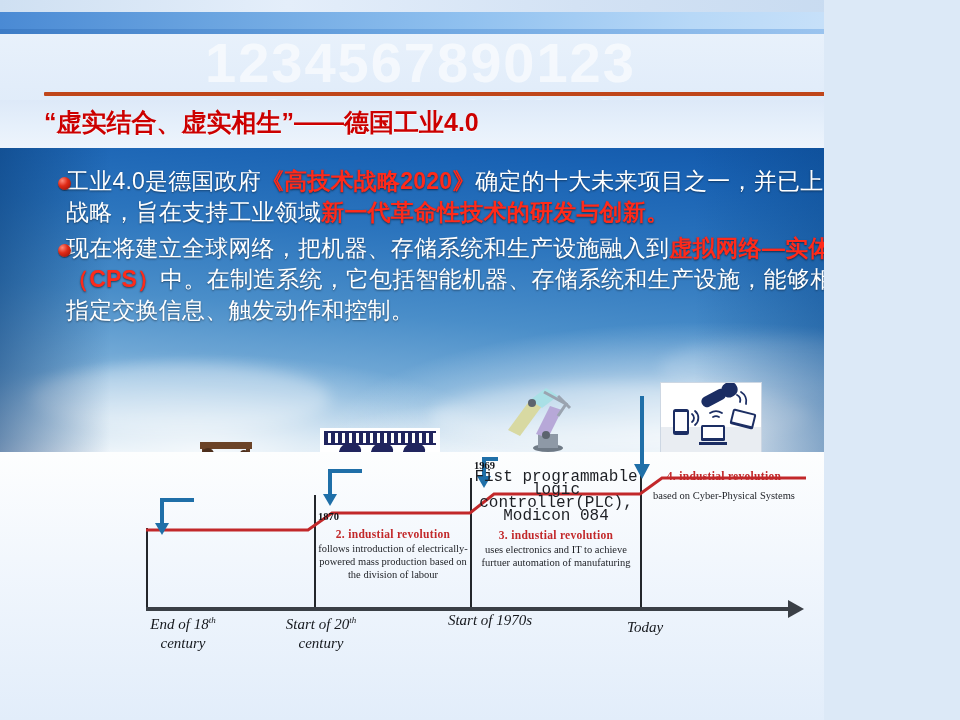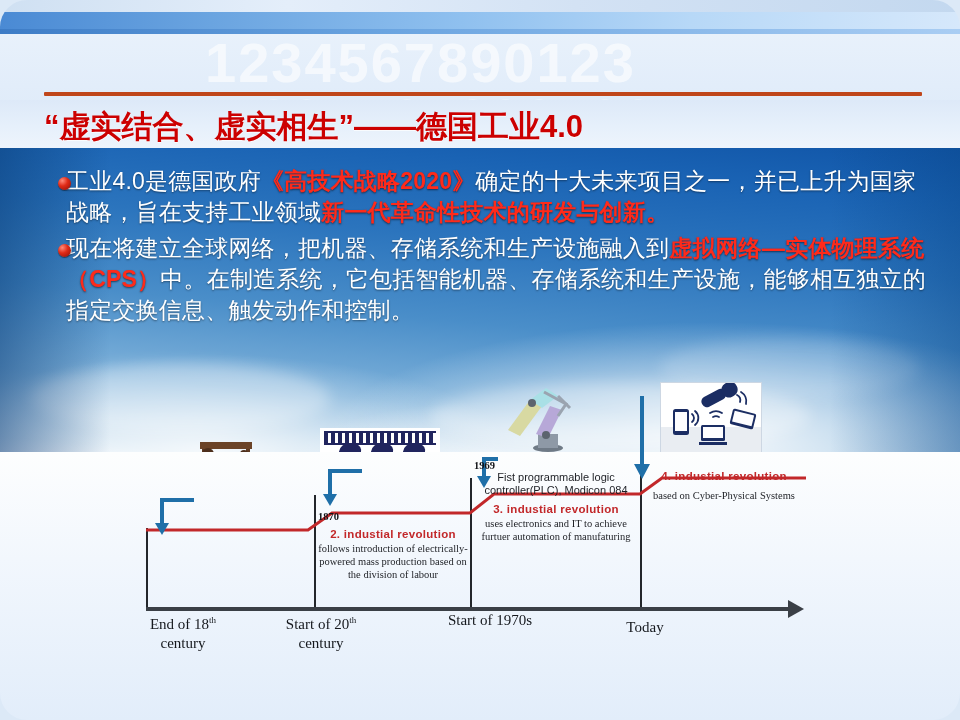--- a/index.html
+++ b/index.html
@@ -3,21 +3,21 @@
 <meta charset="utf-8">
 <title>虚实结合：智能制造系统</title>
 <style>
   html,body{margin:0;padding:0;}
   body{
     width:960px;height:720px;overflow:hidden;
     font-family:"Liberation Sans","DejaVu Sans",sans-serif;
     background:#dce9f7;
     position:relative;
   }
-  #slide{position:absolute;inset:0;width:960px;height:720px;overflow:hidden;border-radius:27px;}
+  #slide{position:absolute;inset:0;width:824px;height:720px;overflow:hidden;}
 
   
   .top-strip{position:absolute;left:0;top:0;width:960px;height:12px;
     background:linear-gradient(90deg,#cfe0f2 0%,#e4eefa 30%,#d3e2f4 60%,#c3d8ef 100%);}
   .top-band{position:absolute;left:0;top:12px;width:960px;height:20px;
     background:linear-gradient(90deg,#4a8ad4 0%,#6aa4e0 22%,#8fc0ef 48%,#b7d8f7 72%,#d6e8fb 100%);}
   .top-band2{position:absolute;left:0;top:29px;width:960px;height:5px;
     background:linear-gradient(90deg,#3d7cc6 0%,#6aa4e0 40%,#a9cdf3 100%);}
 
   .header{position:absolute;left:0;top:34px;width:960px;height:114px;
@@ -30,21 +30,21 @@
   .digit-wm.r2{top:52px;left:225px;font-size:56px;}
 
   .slide-title{position:absolute;left:0;top:26px;width:960px;text-align:center;
     font-size:31px;font-weight:700;color:#1f4e8c;letter-spacing:1px;
     text-shadow:0 1px 0 #ffffff;}
   .title-rule{position:absolute;left:44px;top:92px;width:878px;height:4px;
     background:#c0471b;border-radius:1px;}
 
   .subtitle-bar{position:absolute;left:0;top:100px;width:960px;height:48px;
     background:linear-gradient(180deg,#dde9f8 0%,#e6f0fb 55%,#eef4fc 100%);}
-  .subtitle{position:absolute;left:44px;top:106px;font-size:31px;font-weight:700;
+  .subtitle{position:absolute;left:44px;top:106px;font-size:25px;font-weight:700;
     color:#cc0000;letter-spacing:0px;text-shadow:0 1px 0 rgba(255,255,255,.7);}
 
   
   .sky{position:absolute;left:0;top:148px;width:960px;height:304px;
     background:
       radial-gradient(ellipse 620px 190px at 74% 96%, rgba(255,255,255,.92) 0%, rgba(255,255,255,0) 62%),
       radial-gradient(ellipse 460px 150px at 22% 100%, rgba(255,255,255,.80) 0%, rgba(255,255,255,0) 65%),
       radial-gradient(ellipse 300px 90px at 52% 104%, rgba(255,255,255,.70) 0%, rgba(255,255,255,0) 70%),
       linear-gradient(185deg,#1156a8 0%,#1a63b4 14%,#2b74bd 34%,#4a8ec9 56%,#7fb2da 78%,#cfe3f1 96%,#eef4fa 100%);
   }
@@ -91,30 +91,30 @@
   .axis{position:absolute;left:146px;top:607px;width:646px;height:4px;background:#3a3f46;}
   .axis-head{position:absolute;left:788px;top:600px;width:0;height:0;
     border-left:16px solid #3a3f46;border-top:9px solid transparent;border-bottom:9px solid transparent;}
 
   .vline{position:absolute;width:1.5px;background:#23262b;}
 
   .stair{position:absolute;left:146px;top:466px;width:660px;height:145px;}
 
   .col{position:absolute;}
   .col-title{font-size:11.5px;font-weight:700;color:#c2282a;text-align:center;
-    font-family:Liberation Sans, sans-serif;letter-spacing:.3px;}
+    font-family:Liberation Serif, serif;letter-spacing:.3px;}
   .col-body{font-size:10.5px;color:#1d1f24;text-align:center;line-height:13px;
     font-family:"Liberation Serif","DejaVu Serif",serif;margin-top:2px;}
   .year{font-size:10.5px;font-weight:700;color:#121418;
     font-family:"Liberation Serif","DejaVu Serif",serif;}
-  .caption{font-size:11px;color:#1d1f24;text-align:center;line-height:13px;
-    font-family:Liberation Sans, sans-serif;}
+  .caption{font-size:16px;color:#1d1f24;text-align:center;line-height:13px;
+    font-family:Liberation Mono, monospace;}
 
   .tick-label{position:absolute;text-align:center;font-size:15px;color:#15181d;
-    font-family:"Liberation Serif","DejaVu Serif",serif;line-height:19px;}
+    font-family:"Liberation Serif","DejaVu Serif",serif;line-height:19px;font-style:italic;}
   .tick-label sup{font-size:9px;}
 
   .arrow-svg{position:absolute;}
 </style>
 </head>
 <body>
 
 <div id="slide">
 
   <div class="top-strip"></div>

